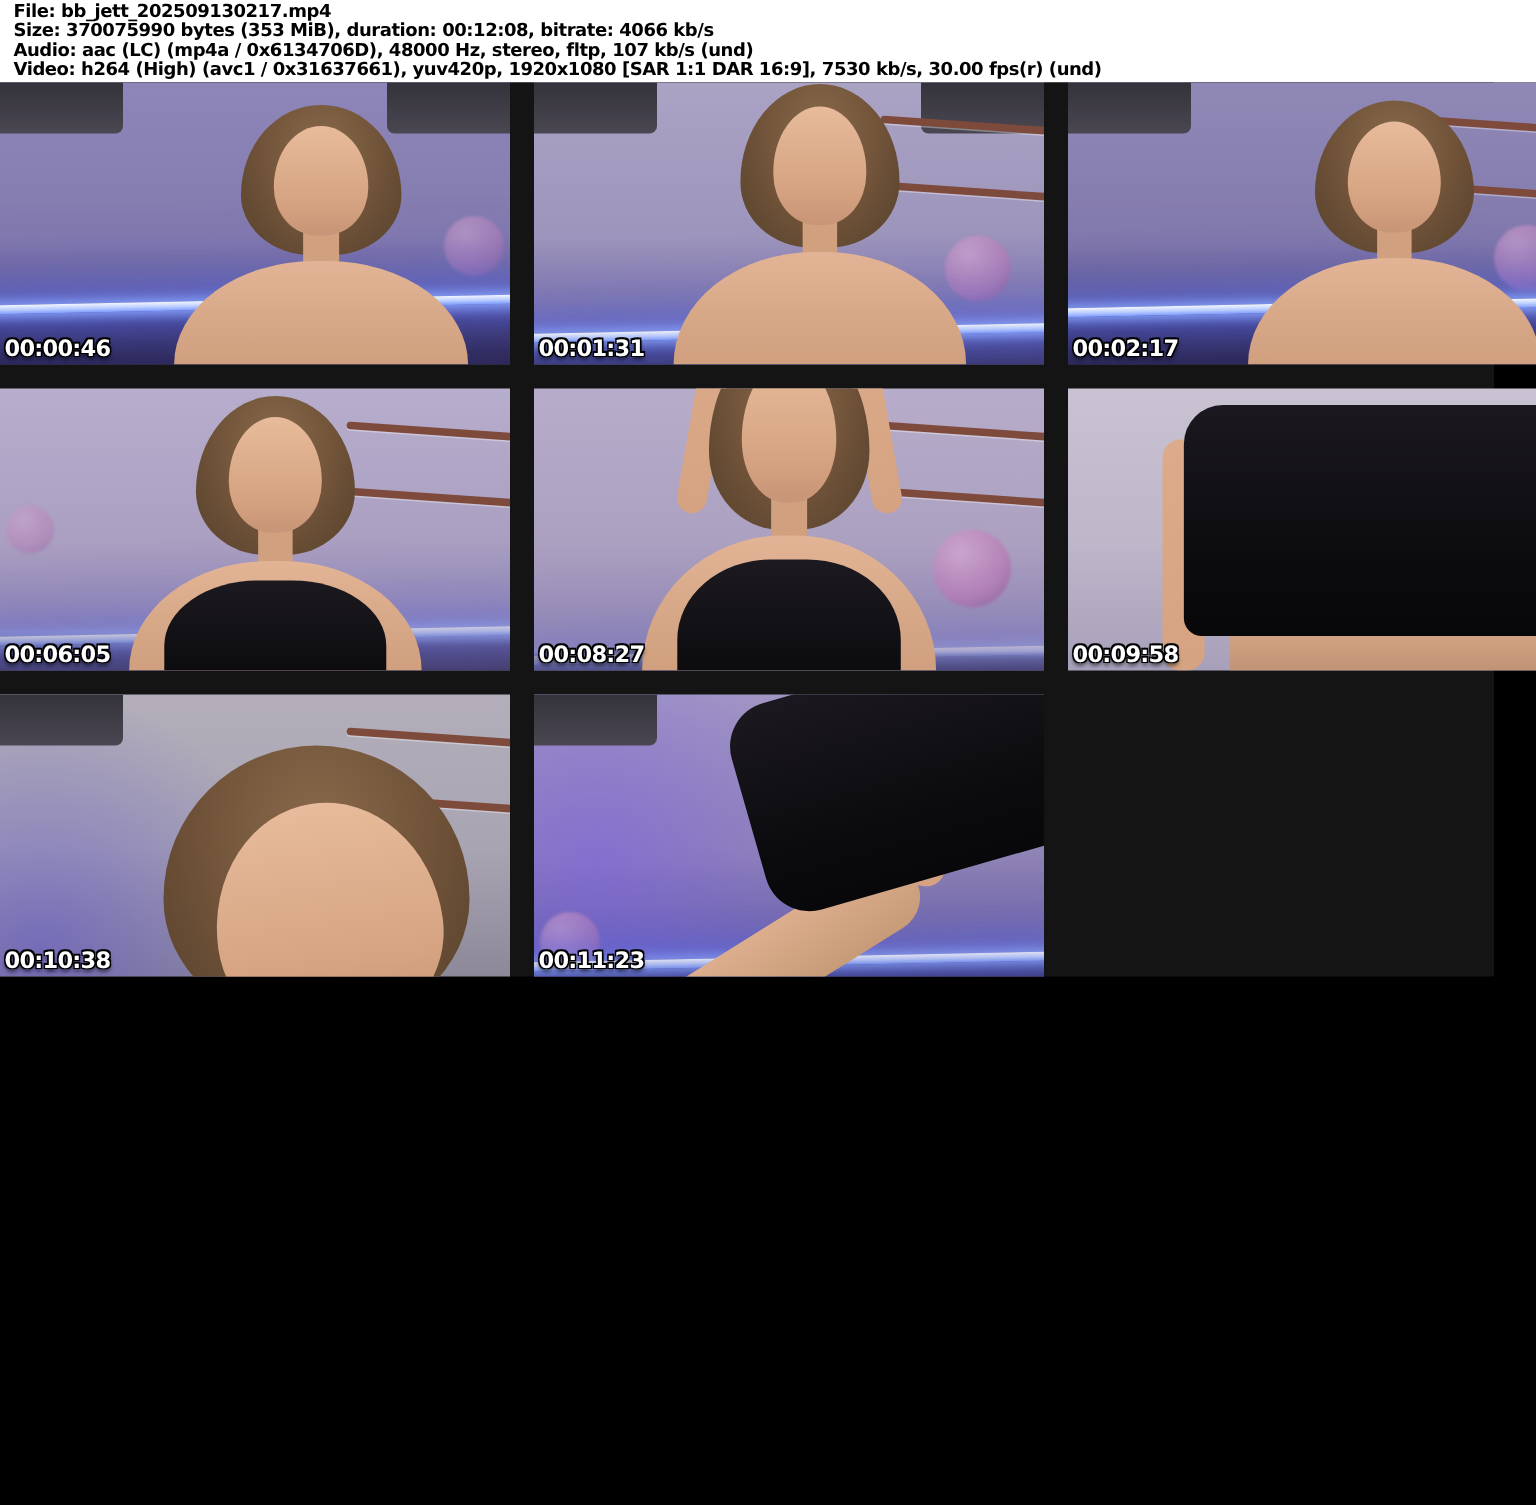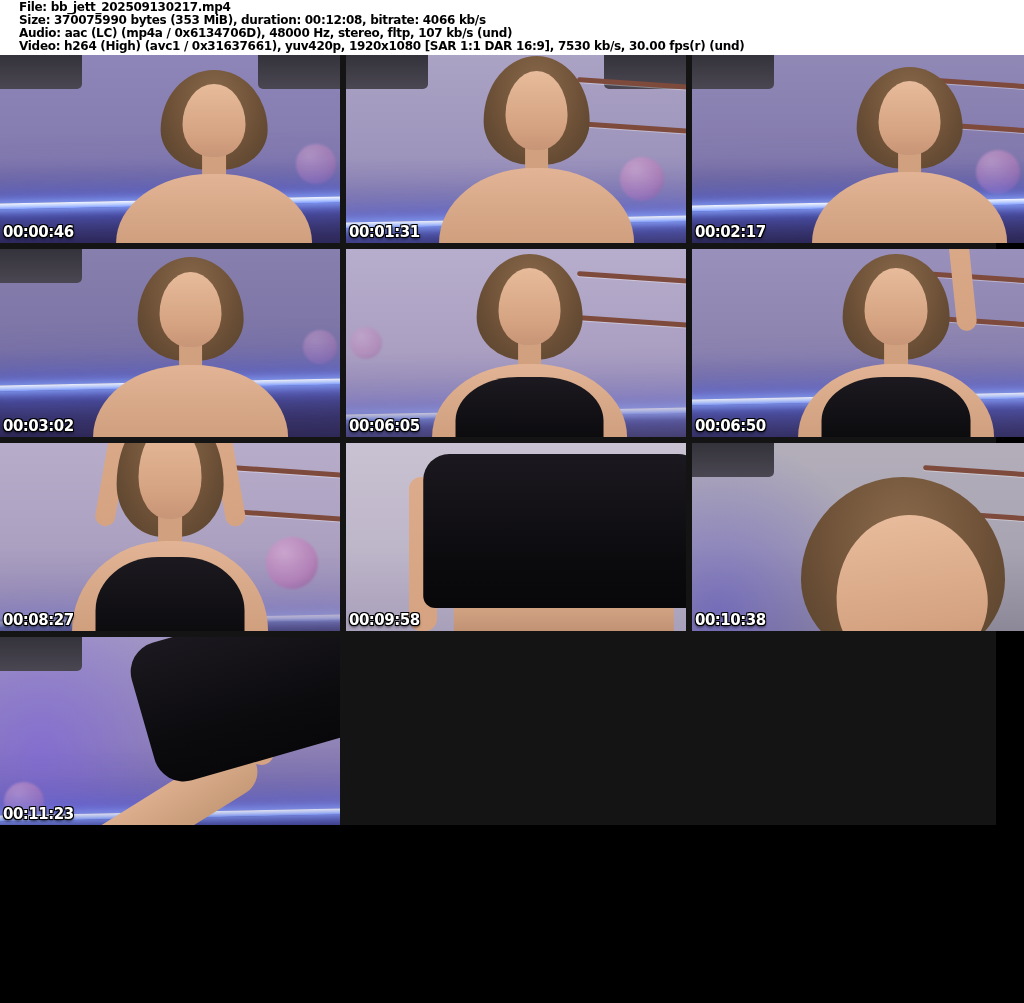--- a/index.html
+++ b/index.html
@@ -1,26 +1,26 @@
 <!DOCTYPE html>
 <html style="--header_bg: #ffffff; --header_text: #000000; --timestamp_text: #ffffff; --grid_gap: #141414; --led_core: #f2f6ff; --led_glow: #7e9bff; --skin: #d5a381; --hair: #8a6a4c; --hair_dark: #55402c; --garment: #0c0b0e; --ball: #b77fb7;"><head>
 <meta charset="utf-8">
 <title>Contact Sheet</title>
 <style>
   html,body{margin:0;padding:0;}
   body{width:1024px;height:1003px;background:#000;overflow:hidden;
        font-family:"DejaVu Sans","Liberation Sans",sans-serif;}
 
   
-  .header{background:var(--header_bg,#fff);padding:1px 0 2px 19px;height:52px;box-sizing:content-box;}
+  .header{background:var(--header_bg,#fff);padding:1px 0 2px 9px;height:52px;box-sizing:content-box;}
   .header p{margin:0;font-weight:700;font-size:12px;line-height:13px;letter-spacing:-0.3px;
             color:var(--header_text,#000);white-space:nowrap;}
 
   
-  .grid{display:grid;grid-template-columns:repeat(3,340px);grid-auto-rows:188px;gap:6px;
+  .grid{display:grid;grid-template-columns:repeat(3,340px);grid-auto-rows:188px;gap:16px;
         background:var(--grid_gap,#141414);width:996px;}
   .cell{position:relative;margin:0;overflow:hidden;
         background:linear-gradient(180deg,var(--w1,#8e86b8) 0%,var(--w2,#837aae) 55%,var(--w3,#4d4680) 100%);}
 
   
   .glow{display:none;position:absolute;inset:0;
         background:radial-gradient(circle at var(--glowx,10%) var(--glowy,80%),var(--glowc,#6b5fd6),transparent 48%);
         opacity:var(--glowo,.5);}
   .has-glow .glow{display:block;}
 
@@ -165,75 +165,37 @@
 
       <div class="hair"></div>
       <div class="neck"></div>
       <div class="face"></div>
 
       <div class="body"></div>
 
     </div>
     <figcaption class="ts">00:02:17</figcaption>
   </figure>
-    <figure class="cell has-panel-left has-led has-ball fig-bare" style="--w1: #8780ae; --w2: #7b73a4; --w3: #4f4884; --ledy: 71%; --ledo: 0.95; --ballx: 94%; --bally: 52%; --balld: 34px; --ballo: 0.5; --figx: 56%; --figh: 1.04;">
-
-    <div class="panel p-left"></div>
-
-    <div class="ball"></div>
-    <div class="dim"></div>
-    <div class="led"></div>
-    <div class="figure">
-
-      <div class="hair"></div>
-      <div class="neck"></div>
-      <div class="face"></div>
-
-      <div class="body"></div>
-
-    </div>
-    <figcaption class="ts">00:03:02</figcaption>
-  </figure>
     <figure class="cell has-barre has-led has-ball fig-top" style="--w1: #b7adcc; --w2: #aa9fc1; --w3: #8478ac; --ledy: 86%; --ledo: 0.6; --ballx: 6%; --bally: 50%; --balld: 32px; --ballo: 0.5; --figx: 54%; --figh: 1.06;">
 
     <div class="barre"></div>
     <div class="ball"></div>
     <div class="dim"></div>
     <div class="led"></div>
     <div class="figure">
 
       <div class="hair"></div>
       <div class="neck"></div>
       <div class="face"></div>
 
       <div class="body"></div>
       <div class="tank"></div>
 
     </div>
     <figcaption class="ts">00:06:05</figcaption>
-  </figure>
-    <figure class="cell has-barre has-led fig-top arms-one-up" style="--w1: #9990bb; --w2: #8b82ae; --w3: #5f5898; --ledy: 78%; --ledo: 0.9; --figx: 60%; --figh: 1.06;">
-
-    <div class="barre"></div>
-
-    <div class="dim"></div>
-    <div class="led"></div>
-    <div class="figure">
-
-      <div class="arm arm-r"></div>
-
-      <div class="hair"></div>
-      <div class="neck"></div>
-      <div class="face"></div>
-
-      <div class="body"></div>
-      <div class="tank"></div>
-
-    </div>
-    <figcaption class="ts">00:06:50</figcaption>
   </figure>
     <figure class="cell has-barre has-led has-ball fig-top arms-both-up" style="--w1: #b7adca; --w2: #aba0c0; --w3: #8d81b0; --ledy: 93%; --ledo: 0.4; --ballx: 86%; --bally: 64%; --balld: 52px; --ballo: 0.85; --figx: 50%; --figh: 1.3;">
 
     <div class="barre"></div>
     <div class="ball"></div>
     <div class="dim"></div>
     <div class="led"></div>
     <div class="figure">
       <div class="arm arm-l"></div>
       <div class="arm arm-r"></div>

